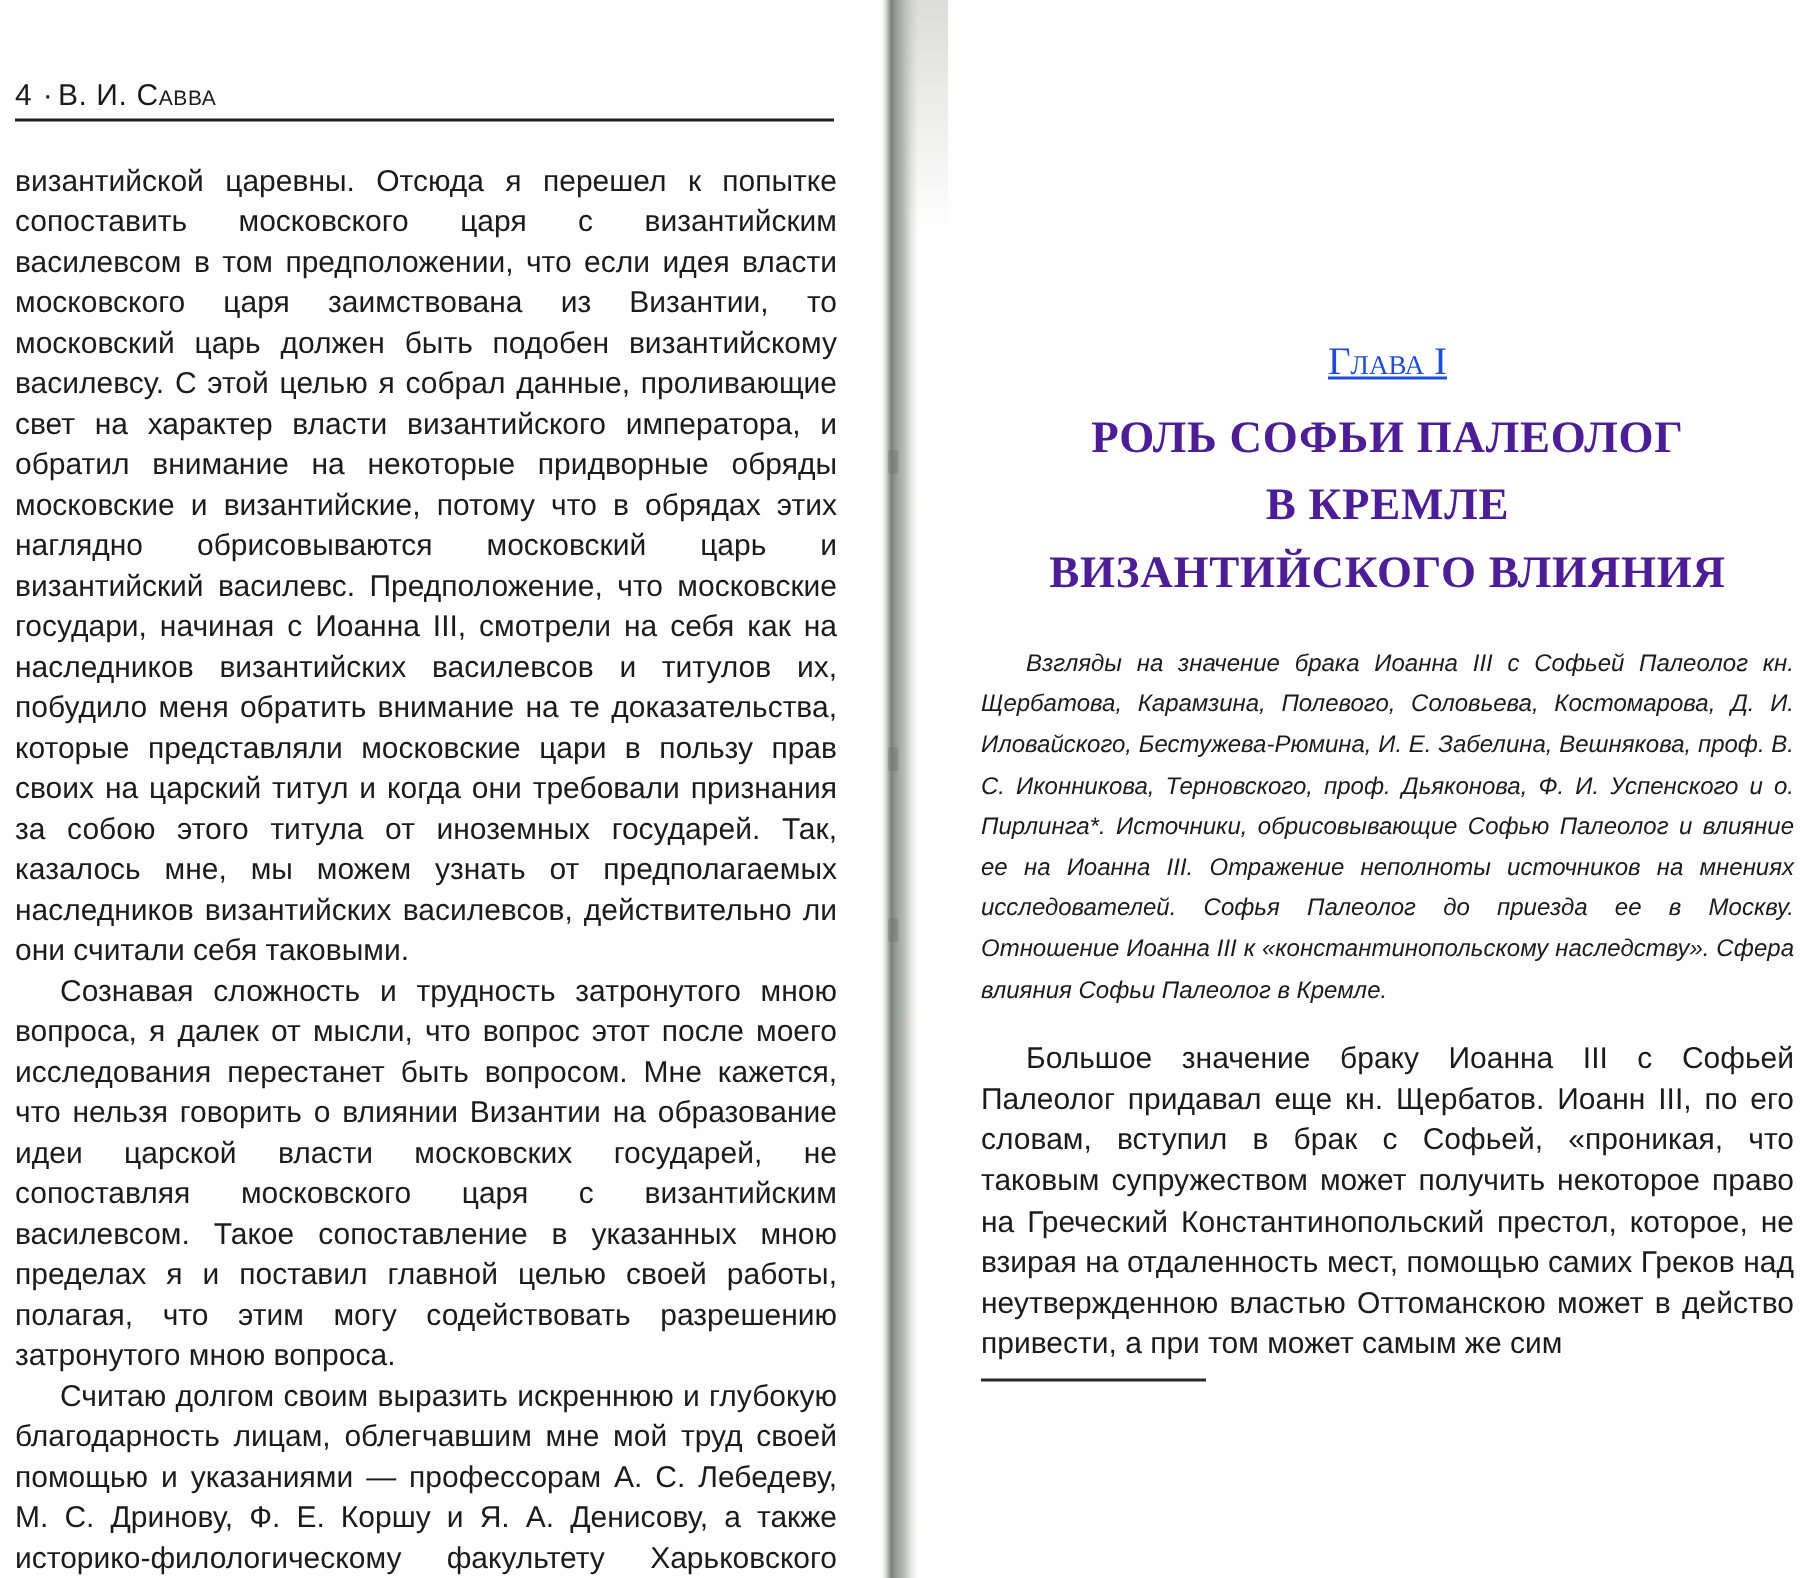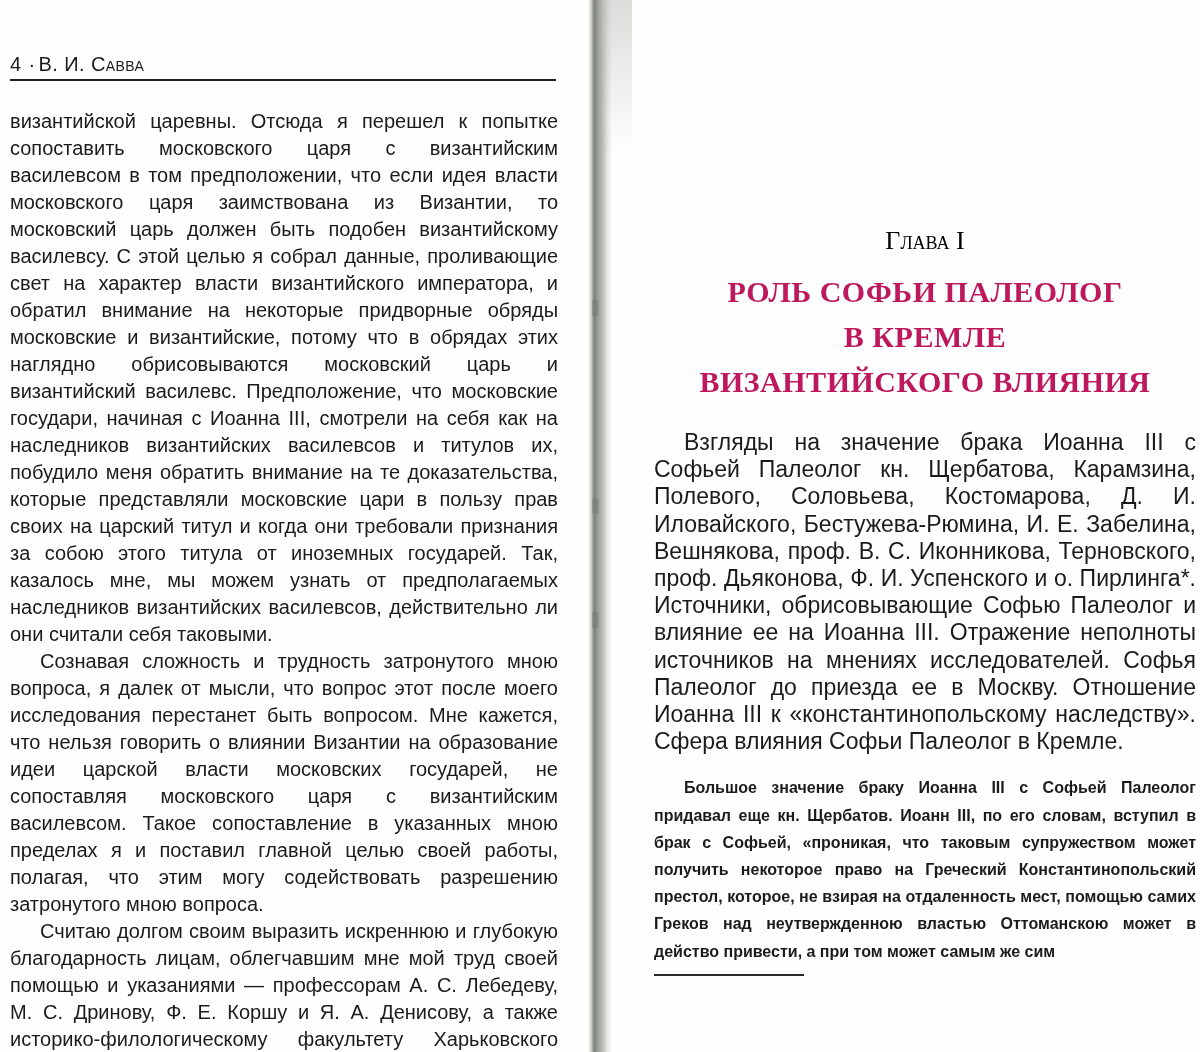--- a/index.html
+++ b/index.html
@@ -90,46 +90,47 @@
     left: 654px;
     top: 226px;
     width: 542px;
   }
   .chapter-label {
     font-family: "Liberation Serif", serif;
     font-variant: small-caps;
     font-size: 26px;
     line-height: 30px;
     text-align: center;
-    color: #000000;
+    color: #1d4ed8;
+    text-decoration: underline;
   }
   .chapter-title {
     margin-top: 13px;
     font-family: "Liberation Serif", serif;
     font-weight: 700;
     font-size: 30px;
     line-height: 45px;
     letter-spacing: 0.5px;
     text-align: center;
-    color: #be185d;
+    color: #4c1d95;
   }
   .summary {
     margin-top: 25px;
-    font-size: 23px;
+    font-size: 16px;
     line-height: 27.2px;
+    font-style: italic;
     text-align: justify;
     text-indent: 30px;
   }
   .chapter-body {
     margin-top: 19px;
-    font-size: 16px;
+    font-size: 20px;
     line-height: 27.2px;
     text-align: justify;
     text-indent: 30px;
-    font-weight: bold;
   }
   .footnote {
     margin-top: 9px;
   }
   .footnote-rule {
     width: 150px;
     height: 2px;
     background: #2a2a2a;
     margin-bottom: 5px;
   }

